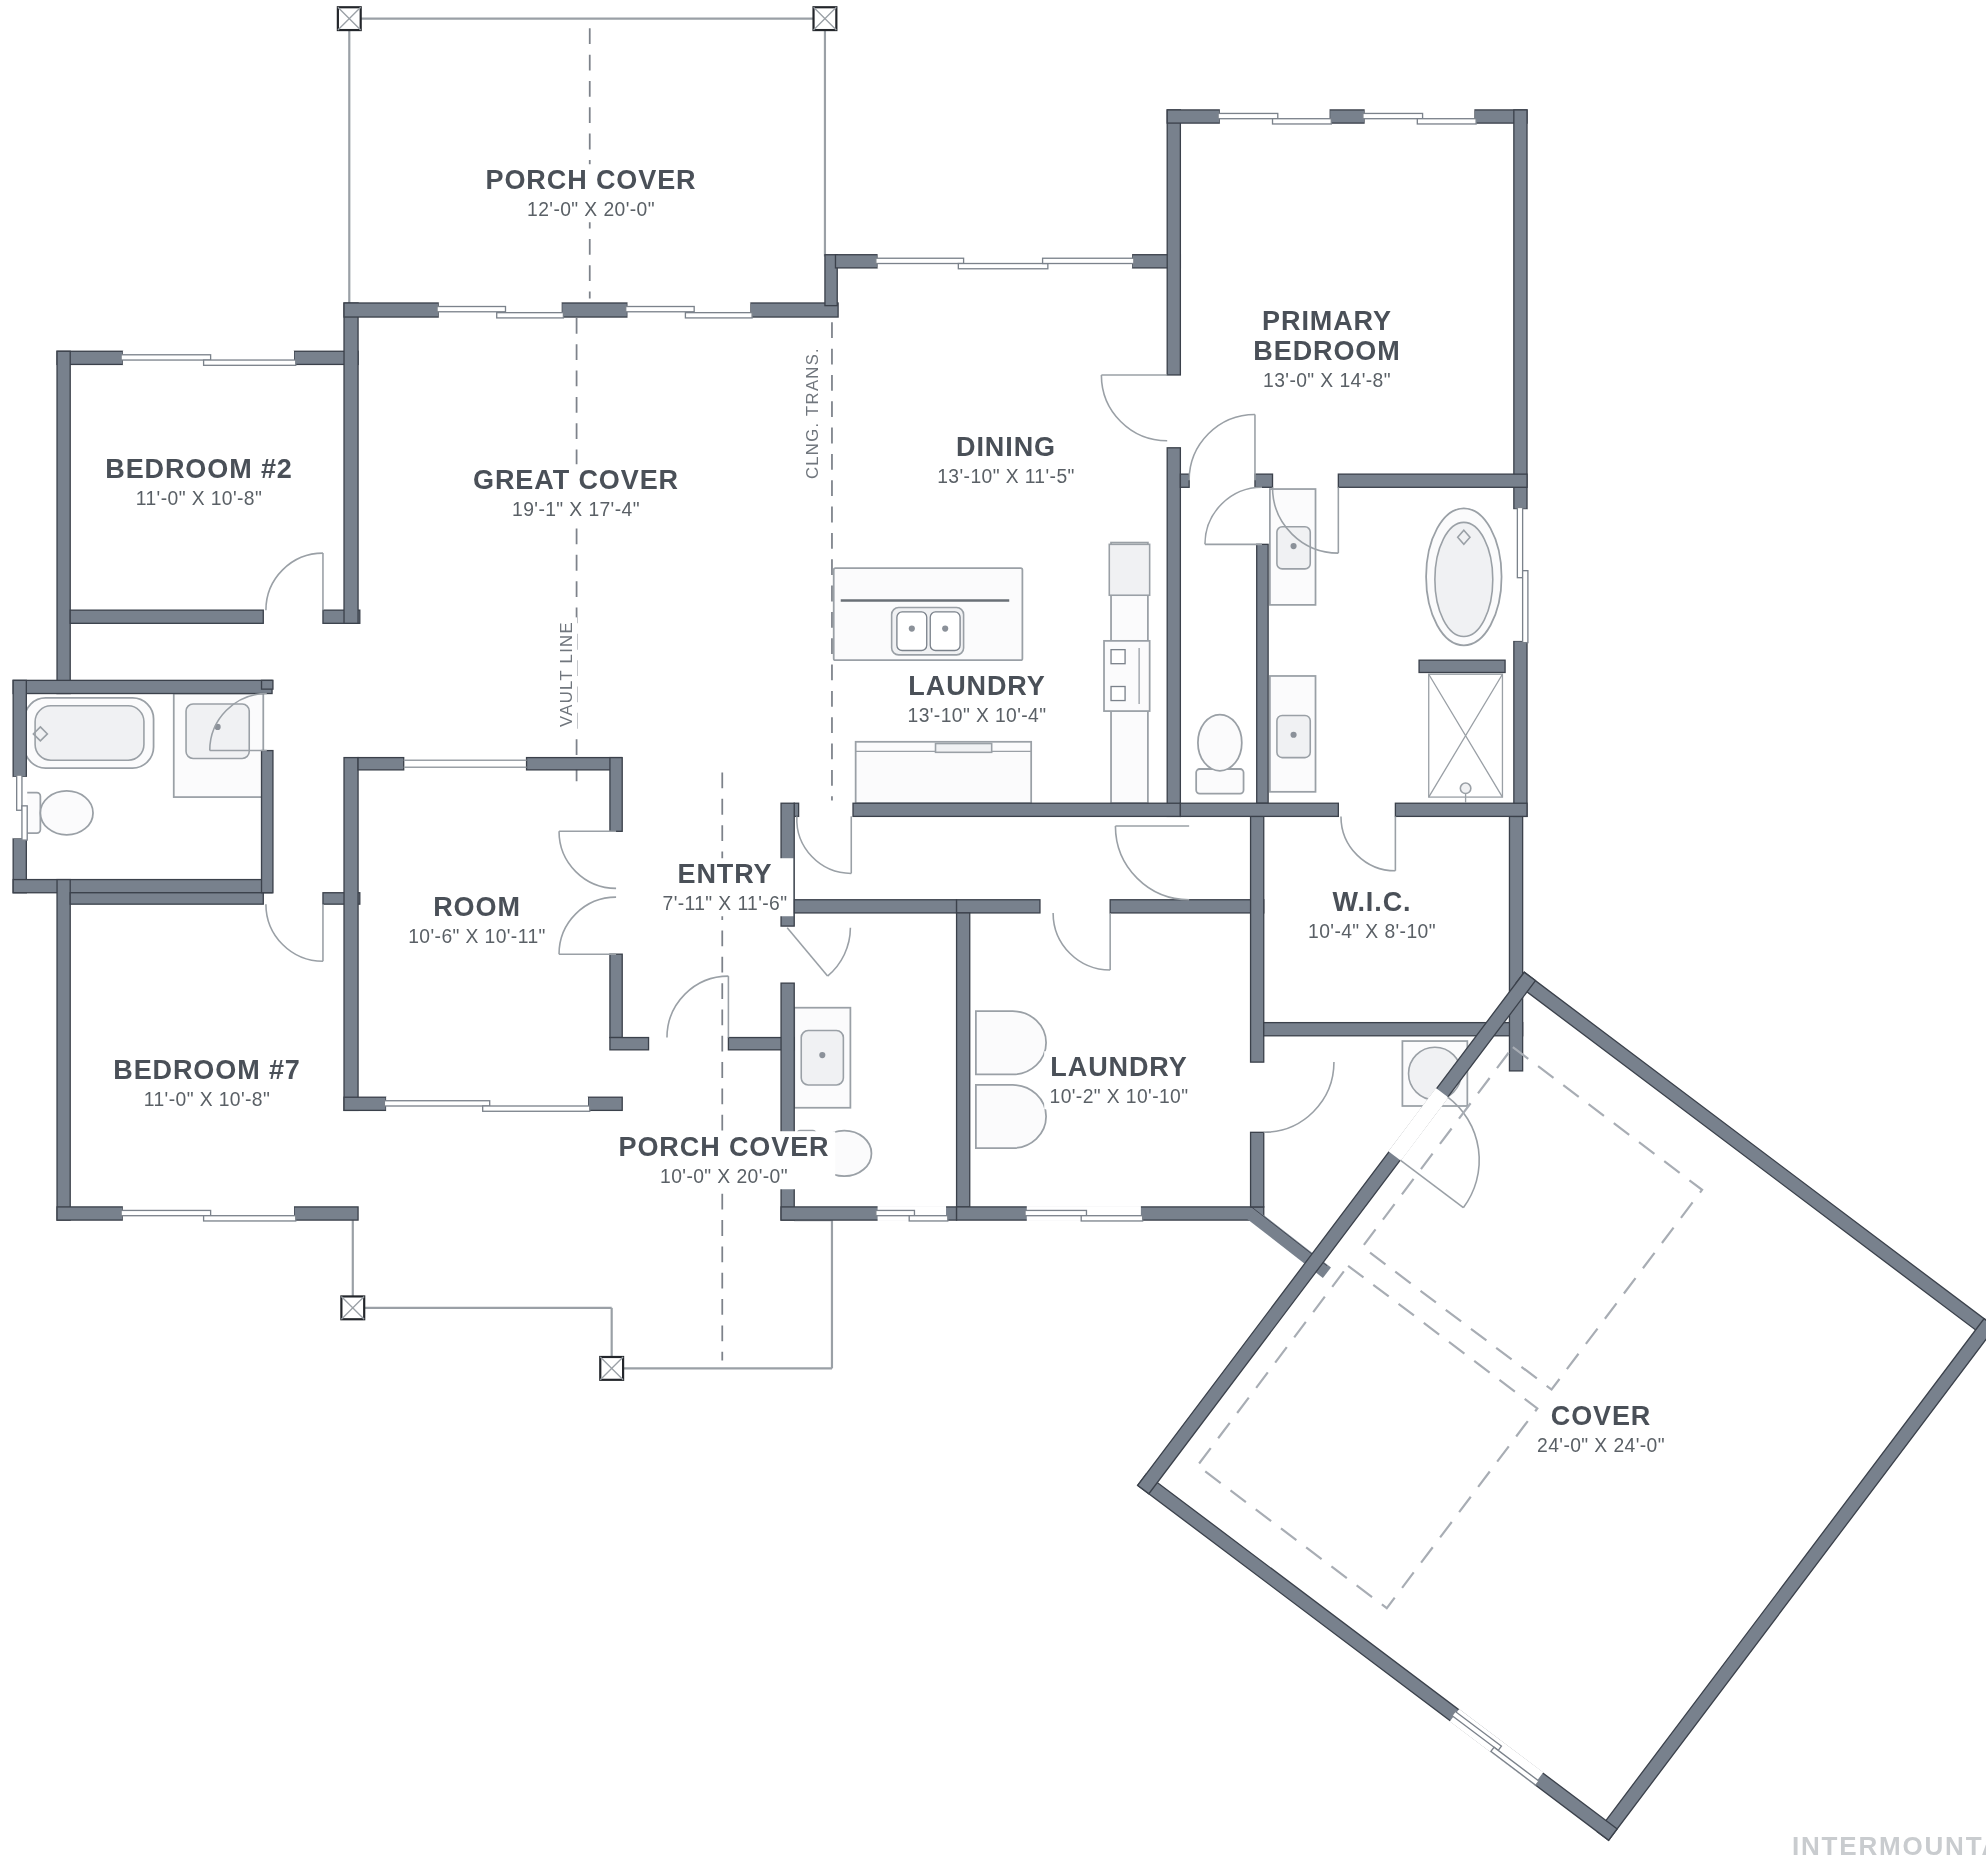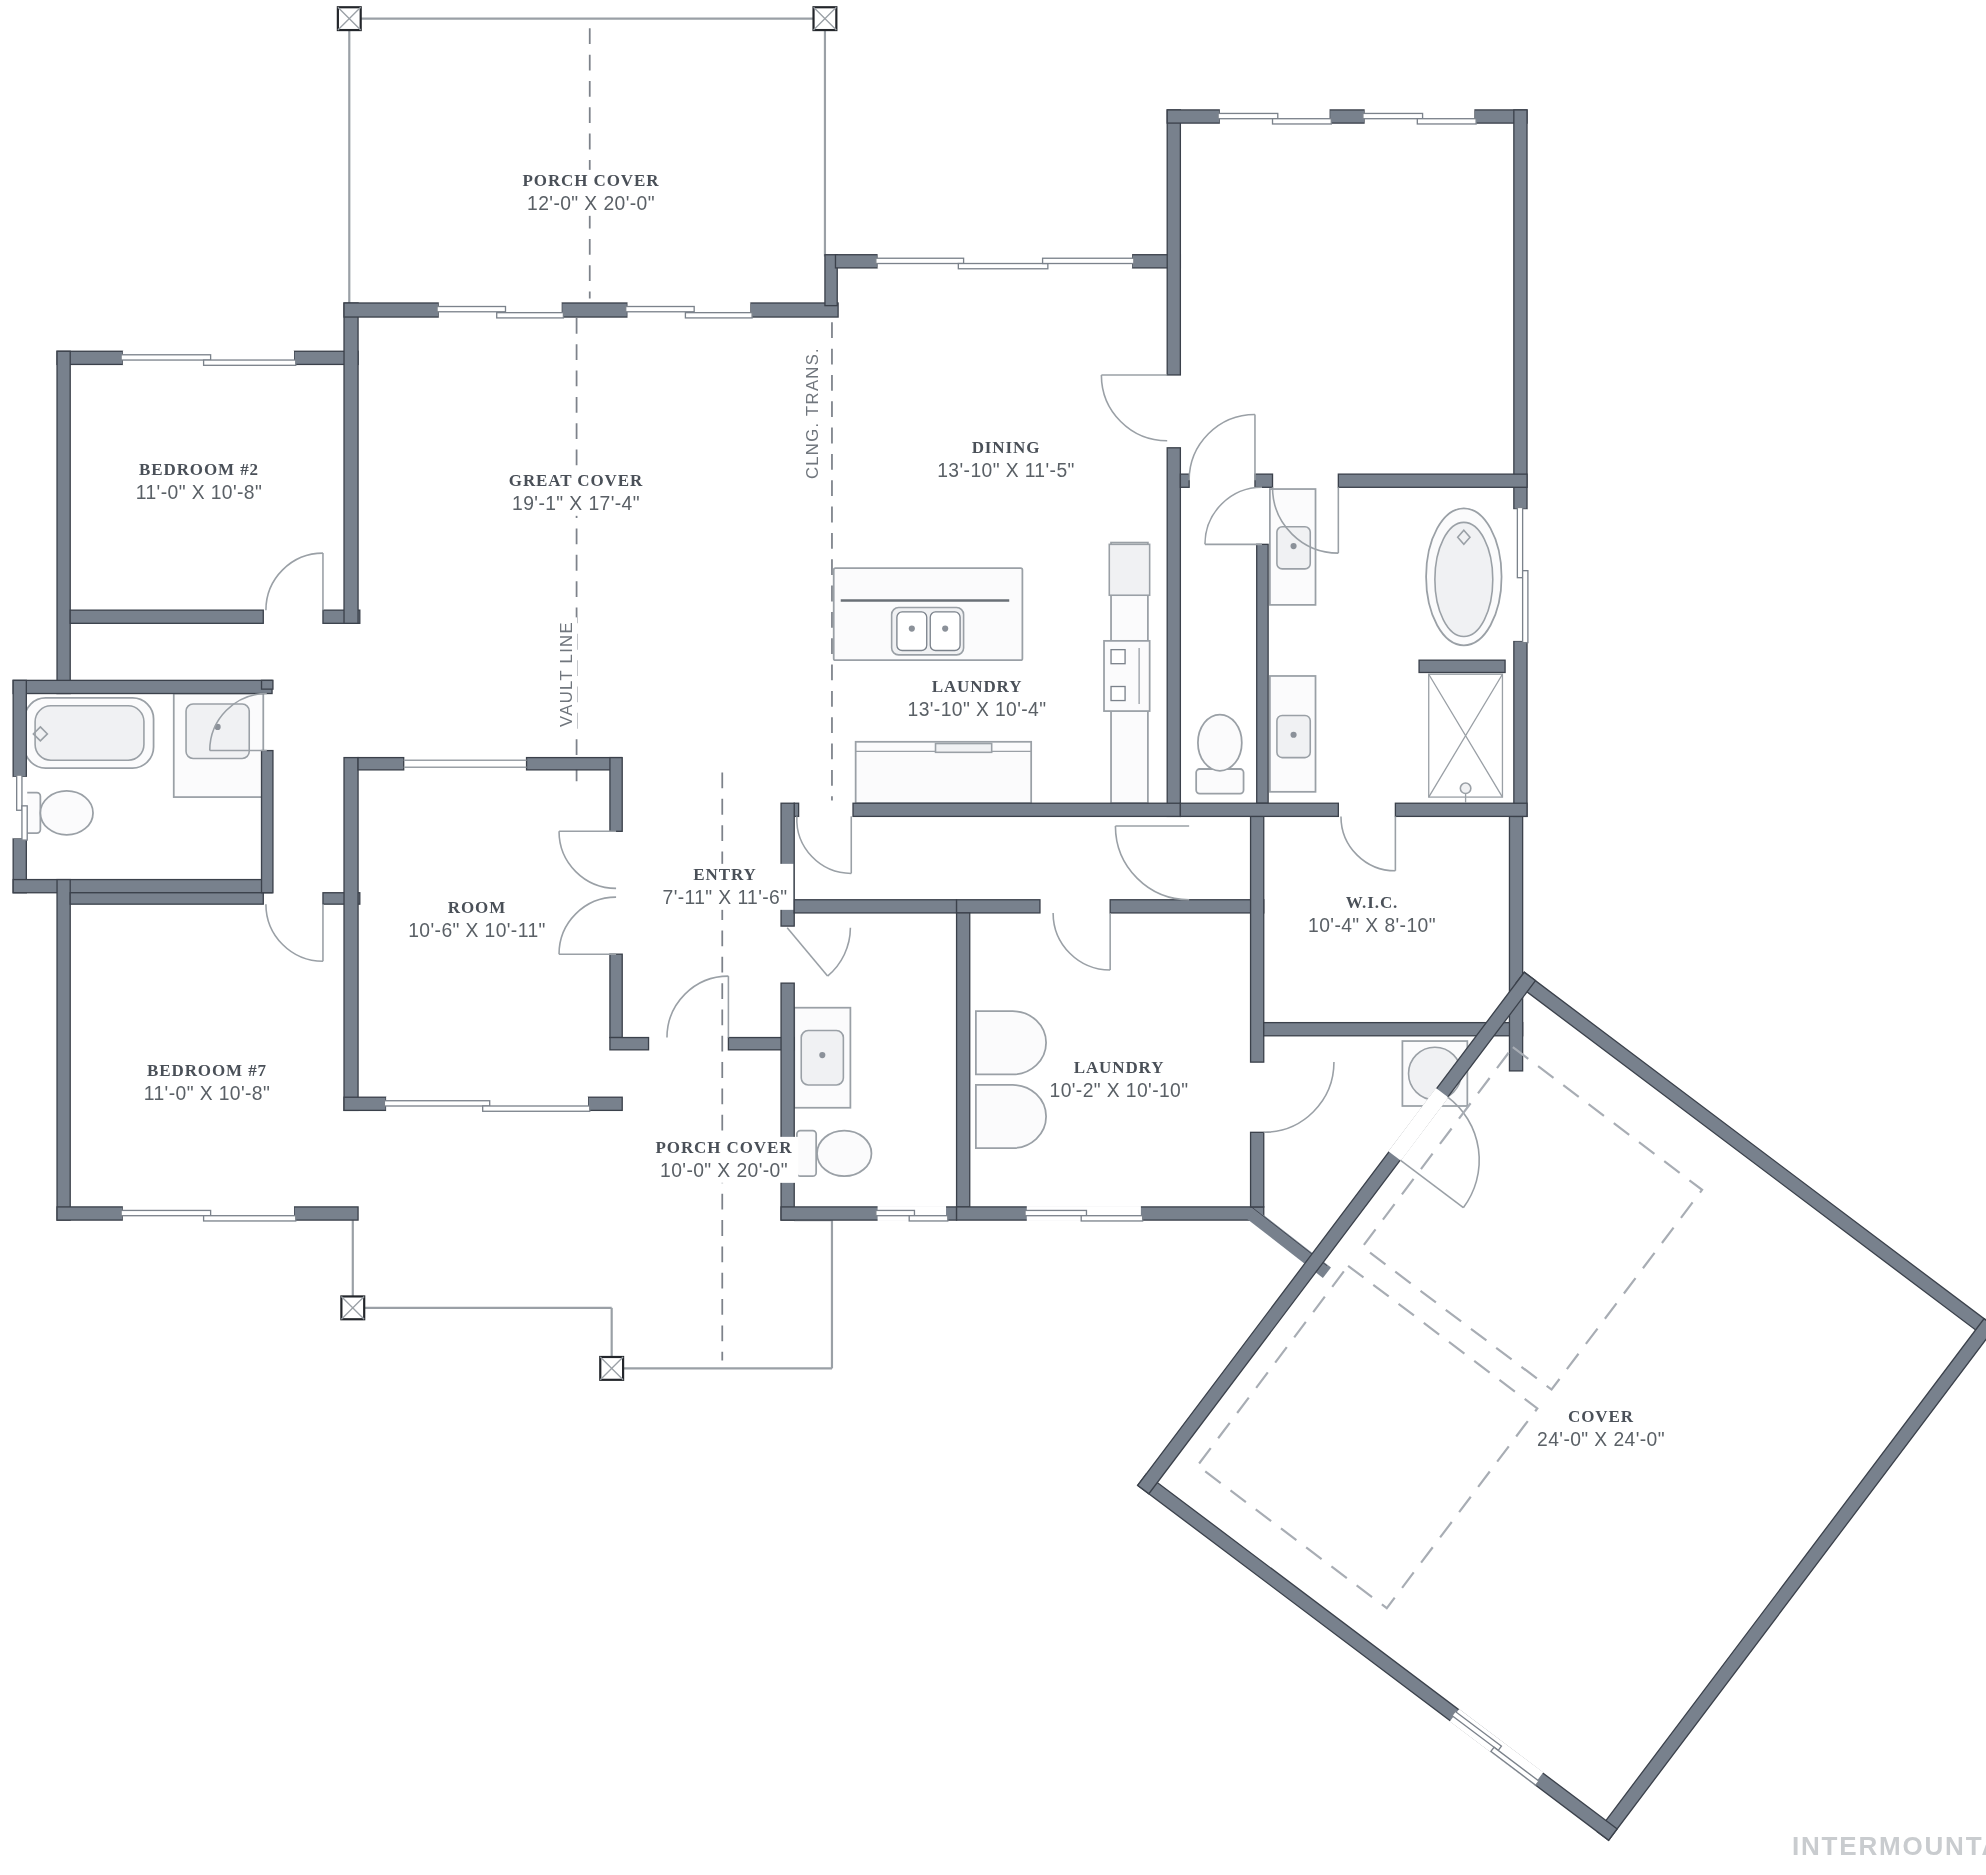--- a/index.html
+++ b/index.html
@@ -23,21 +23,21 @@
   .dash{fill:none;stroke:var(--dash);stroke-width:2;stroke-dasharray:18 12;}
   .winbg{fill:#fff;stroke:none;}
   .pane{fill:#fff;stroke:#7b828b;stroke-width:1.5;}
   .post{fill:#fff;stroke:#23262b;stroke-width:2.5;}
   .bay{fill:none;stroke:#a8adb4;stroke-width:2.5;stroke-dasharray:22 14;}
   .dot{fill:#8b9199;}
   .dark{stroke:#6a7077;stroke-width:3;}
   .labels{position:absolute;left:0;top:0;width:100%;height:100%;}
   .room-label{position:absolute;transform:translate(-50%,-50%);text-align:center;
               color:var(--text);background:#fff;padding:0.9px 5.3px;}
-  .rname{font-size:17px;font-weight:600;line-height:1.12;letter-spacing:0.9px;white-space:pre-line;font-family:Liberation Serif, serif;}
+  .rname{font-size:27px;font-weight:600;line-height:1.12;letter-spacing:0.9px;white-space:pre-line;}
   .rname.wrap{white-space:normal;}
   .rdims{font-size:19.3px;font-weight:400;letter-spacing:0.4px;color:#5a6066;margin-top:3.5px;}
   .vtext{position:absolute;transform:translate(-50%,-50%) rotate(-90deg);
          font-size:16.7px;color:#70767d;letter-spacing:1.3px;white-space:nowrap;background:#fff;padding:0 3.5px;}
   .watermark{position:absolute;font-size:26px;font-weight:700;letter-spacing:1.8px;color:var(--watermark);}
 </style>
 </head>
 <body>
 
 <div class="plan">
@@ -411,20 +411,24 @@
   <div class="room-label" style="left:576px;top:493px">
     <div class="rname">GREAT COVER</div>
     <div class="rdims">19'-1" X 17'-4"</div>
   </div>
 
   <div class="room-label" style="left:1006px;top:460px">
     <div class="rname">DINING</div>
     <div class="rdims">13'-10" X 11'-5"</div>
   </div>
 
+  <div class="room-label" style="left:1327px;top:349px;width:202px">
+    <div class="rname wrap">PRIMARY BEDROOM</div>
+    <div class="rdims">13'-0" X 14'-8"</div>
+  </div>
 
   <div class="room-label" style="left:199px;top:482px">
     <div class="rname">BEDROOM #2</div>
     <div class="rdims">11'-0" X 10'-8"</div>
   </div>
 
   <div class="room-label" style="left:207px;top:1083px">
     <div class="rname">BEDROOM #7</div>
     <div class="rdims">11'-0" X 10'-8"</div>
   </div>

